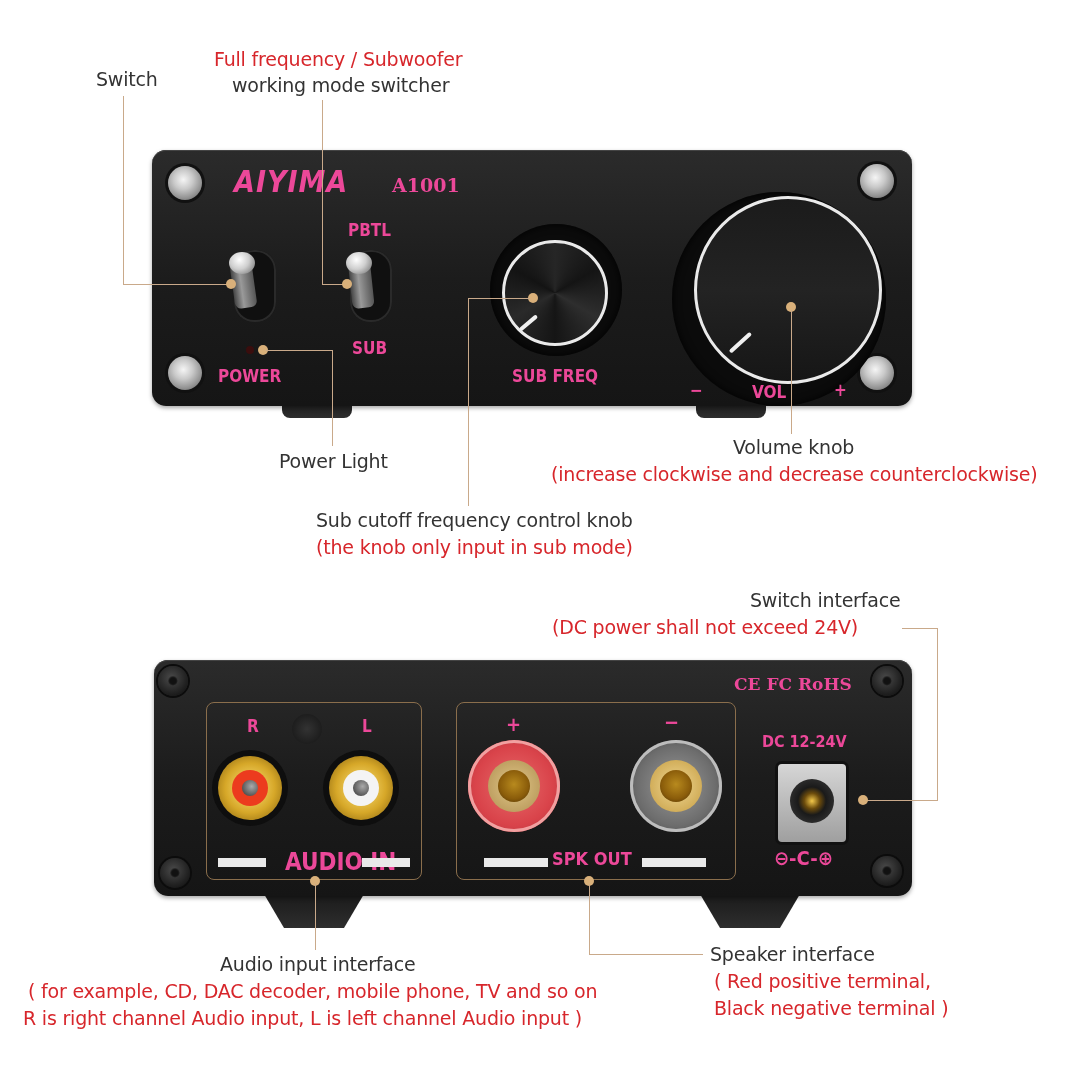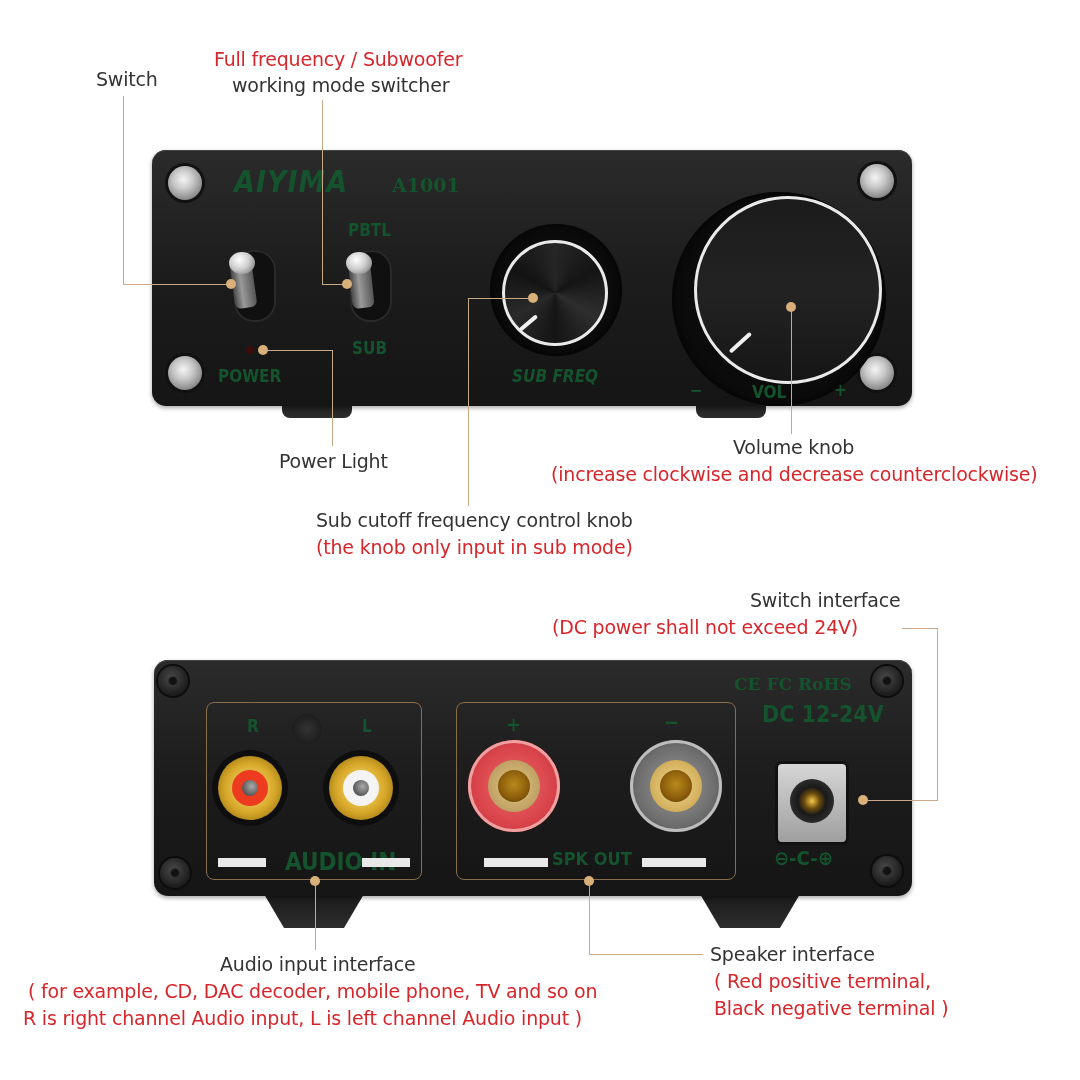--- a/index.html
+++ b/index.html
@@ -7,21 +7,21 @@
   body { position: relative; font-family: "DejaVu Sans", sans-serif; }
   .abs { position: absolute; }
   .lbl { position: absolute; font-size: 19px; color: #333; white-space: nowrap; letter-spacing: -0.2px; }
   .red { color: #d7262b; }
   .line { position: absolute; background: #c9a98a; }
   .dot { position: absolute; width: 10px; height: 10px; border-radius: 50%; background: #d9b07a; }
 
   
   .panel { position: absolute; background: linear-gradient(180deg,#2b2b2b 0%,#1c1c1c 50%,#151515 100%); border-radius: 14px; box-shadow: 0 2px 4px rgba(0,0,0,.35), inset 0 1px 0 #444; }
   .foot { position: absolute; background: linear-gradient(180deg,#1a1a1a,#2e2e2e); border-radius: 0 0 8px 8px; }
-  .silk { position: absolute; color: #14532d; font-family: "DejaVu Sans Condensed","DejaVu Sans", sans-serif; font-weight: bold; white-space: nowrap; }
+  .silk { position: absolute; color: #ec4899; font-family: "DejaVu Sans Condensed","DejaVu Sans", sans-serif; font-weight: bold; white-space: nowrap; }
   .screw-silver { position: absolute; width: 34px; height: 34px; border-radius: 50%;
     background: radial-gradient(circle at 45% 40%, #f5f5f5 0%, #c9c9c9 35%, #8d8d8d 70%, #3a3a3a 100%); box-shadow: 0 0 0 3px #111; }
   .screw-black { position: absolute; width: 30px; height: 30px; border-radius: 50%;
     background: radial-gradient(circle at 45% 40%, #4a4a4a 0%, #222 60%, #0a0a0a 100%); box-shadow: 0 0 0 2px #0c0c0c; }
   .screw-black::after { content:""; position:absolute; left:10px; top:10px; width:10px; height:10px; border-radius:50%; background:#111; box-shadow: inset 0 0 2px #666; }
   .toggle-slot { position: absolute; width: 42px; height: 72px; border-radius: 20px; background: #101010; box-shadow: inset 0 0 0 2px #2a2a2a; }
   .toggle-bat { position: absolute; width: 22px; height: 52px; border-radius: 11px 11px 6px 6px;
     background: linear-gradient(90deg,#444 0%,#9a9a9a 40%,#555 100%); }
   .toggle-tip { position: absolute; width: 26px; height: 22px; border-radius: 50%;
     background: radial-gradient(circle at 40% 35%, #fff 0%, #cfcfcf 45%, #666 100%); }
@@ -74,21 +74,21 @@
 <div class="toggle-bat" style="left:350px;top:256px;transform:rotate(-6deg);"></div>
 <div class="toggle-tip" style="left:346px;top:252px;"></div>
 <div class="silk" style="left:352px;top:338px;font-size:17px;">SUB</div>
 
 <div class="abs" style="left:246px;top:346px;width:8px;height:8px;border-radius:50%;background:#3a0d0d;"></div>
 <div class="silk" style="left:218px;top:366px;font-size:17px;">POWER</div>
 
 <div class="knob-outer" style="left:490px;top:224px;width:132px;height:132px;"></div>
 <div class="knob-face" style="left:502px;top:240px;width:106px;height:106px;"></div>
 <div class="knob-mark" style="left:520px;top:328px;width:22px;transform:rotate(-40deg);"></div>
-<div class="silk" style="left:512px;top:366px;font-size:17px;font-style:italic;">SUB FREQ</div>
+<div class="silk" style="left:512px;top:366px;font-size:17px;">SUB FREQ</div>
 
 <div class="knob-outer" style="left:672px;top:192px;width:214px;height:214px;border-radius:50%;"></div>
 <div class="knob-face" style="left:694px;top:196px;width:188px;height:188px;background:linear-gradient(180deg,#1b1b1b,#232323 50%,#161616);"></div>
 <div class="knob-mark" style="left:730px;top:350px;width:28px;transform:rotate(-42deg);"></div>
 <div class="silk" style="left:690px;top:380px;font-size:17px;">−</div>
 <div class="silk" style="left:752px;top:382px;font-size:17px;text-align:right;">VOL</div>
 <div class="silk" style="left:834px;top:380px;font-size:17px;">+</div>
 
 <div class="line" style="left:123px;top:96px;width:1px;height:188px;"></div>
 <div class="line" style="left:123px;top:284px;width:108px;height:1px;"></div>
@@ -165,21 +165,21 @@
 <div class="post" style="left:630px;top:740px;background:radial-gradient(circle,#9a9a9a 0%,#6d6d6d 60%,#3f3f3f 100%);box-shadow:inset 0 0 0 3px #bdbdbd;">
   <div class="post-gold" style="background:radial-gradient(circle,#f0d895 0%,#d2ae5a 70%,#9a7a30 100%);">
       <div class="post-hole"></div>
     </div>
 </div>
 
 <div class="bar" style="left:484px;top:858px;width:64px;"></div>
 <div class="silk" style="left:552px;top:848px;font-size:18px;">SPK OUT</div>
 <div class="bar" style="left:642px;top:858px;width:64px;"></div>
 
-<div class="silk" style="left:762px;top:701px;font-size:23px;">DC 12-24V</div>
+<div class="silk" style="left:762px;top:732px;font-size:16px;">DC 12-24V</div>
 <div class="dcjack" style="left:778px;top:764px;">
     <div class="dcjack-in"></div>
   </div>
 <div class="silk" style="left:774px;top:846px;font-size:20px;">⊖-C-⊕</div>
 
 <div class="line" style="left:902px;top:628px;width:36px;height:1px;"></div>
 <div class="line" style="left:937px;top:628px;width:1px;height:172px;"></div>
 <div class="line" style="left:866px;top:800px;width:72px;height:1px;"></div>
 <div class="dot" style="left:858px;top:795px;"></div>
 

